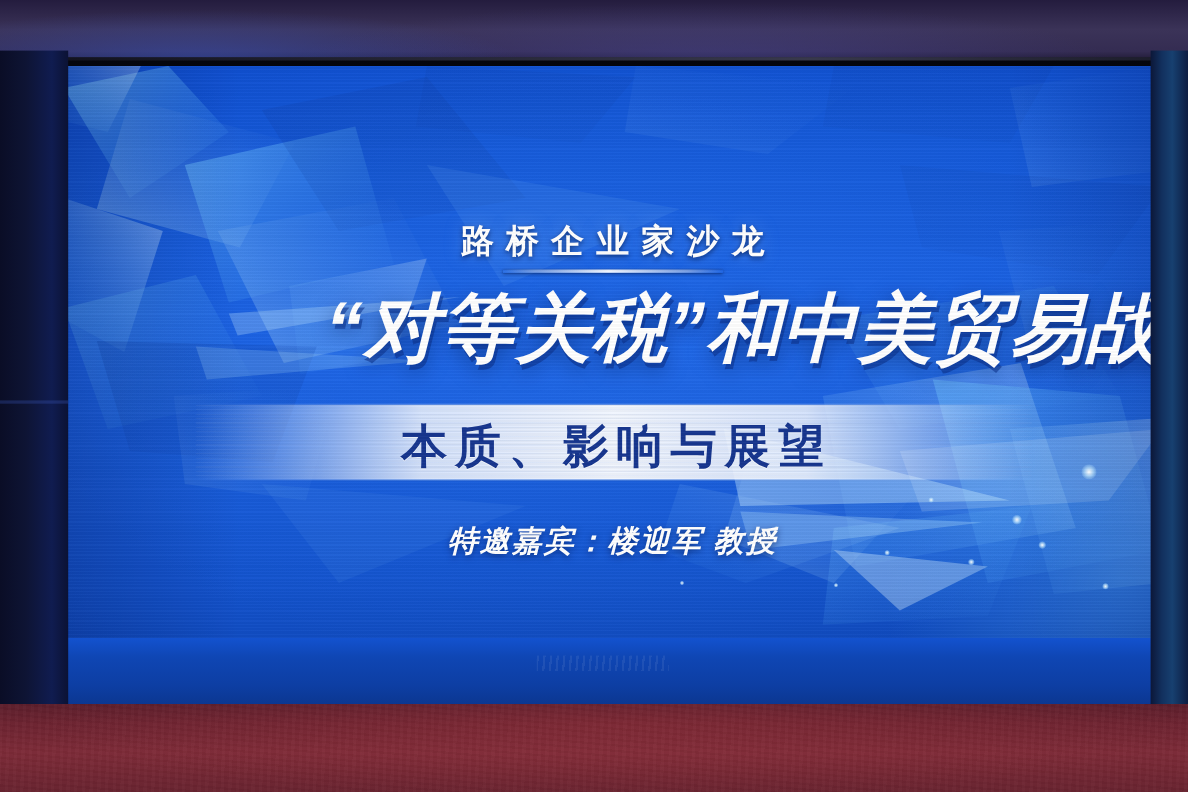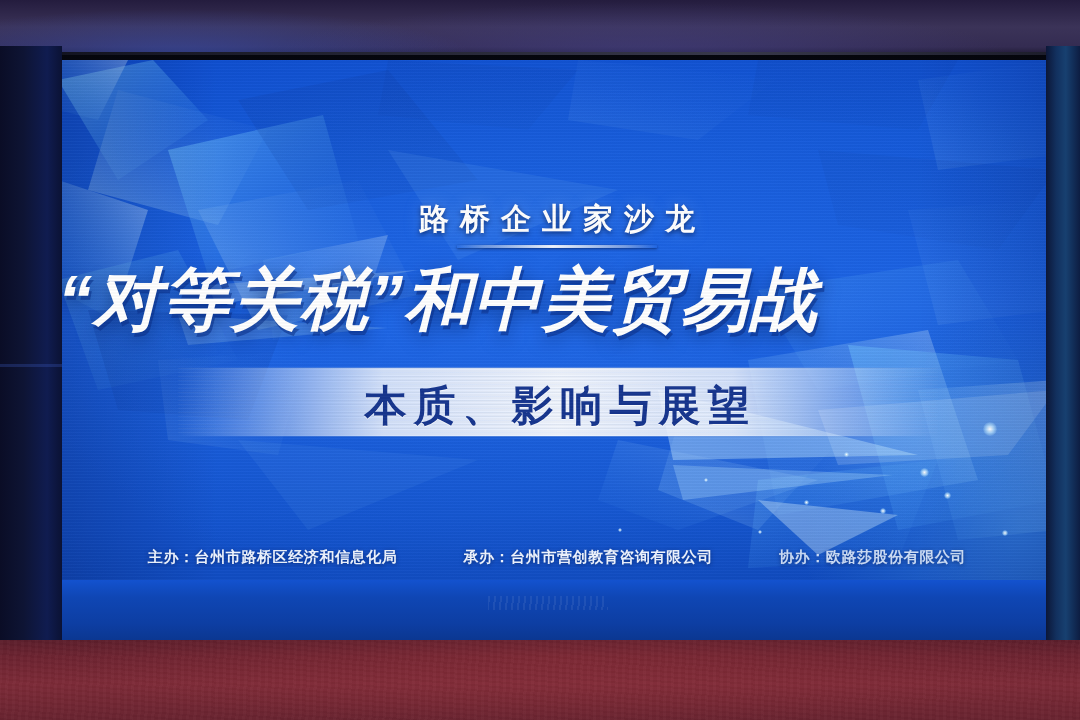--- a/index.html
+++ b/index.html
@@ -119,21 +119,21 @@
       rgba(210,225,255,0) 0%,
       rgba(175,190,220,.55) 14%,
       rgba(250,252,255,.95) 48%,
       rgba(180,195,225,.60) 84%,
       rgba(210,225,255,0) 100%);
     box-shadow: 0 1px 3px rgba(0,20,70,.6);
   }
 
   .headline {
     position: absolute; left: 0; top: 203px; width: 998px;
-    text-align: left;
+    text-align: right;
     color: #ffffff;
     font-size: 68px;
     font-weight: bold;
     font-style: italic;
     letter-spacing: 1px;
     line-height: 1.06;
     white-space: nowrap;
     text-shadow:
       2px 4px 0 rgba(10,45,135,.55),
       0 6px 18px rgba(0,25,85,.55);
@@ -300,26 +300,22 @@
       <div class="divider"></div>
 
       <div class="headline">“对等关税”和中美贸易战</div>
 
       <div class="band"></div>
       <div class="band-line t"></div>
       <div class="band-line b"></div>
 
       <div class="subhead">本质、影响与展望</div>
 
-
-      <div class="orgs">
-        <div class="org">主办：台州市路桥区经济和信息化局</div>
-        <div class="org">承办：台州市营创教育咨询有限公司</div>
-        <div class="org faint">协办：欧路莎股份有限公司</div>
-      </div>
+      <div class="guest">特邀嘉宾：楼迎军 教授</div>
+
 
     </div>
 
     <div class="scanlines"></div>
   </div>
 
   <div class="screen-base"></div>
 
   <div class="wall-left"></div>
   <div class="wall-right"></div>

